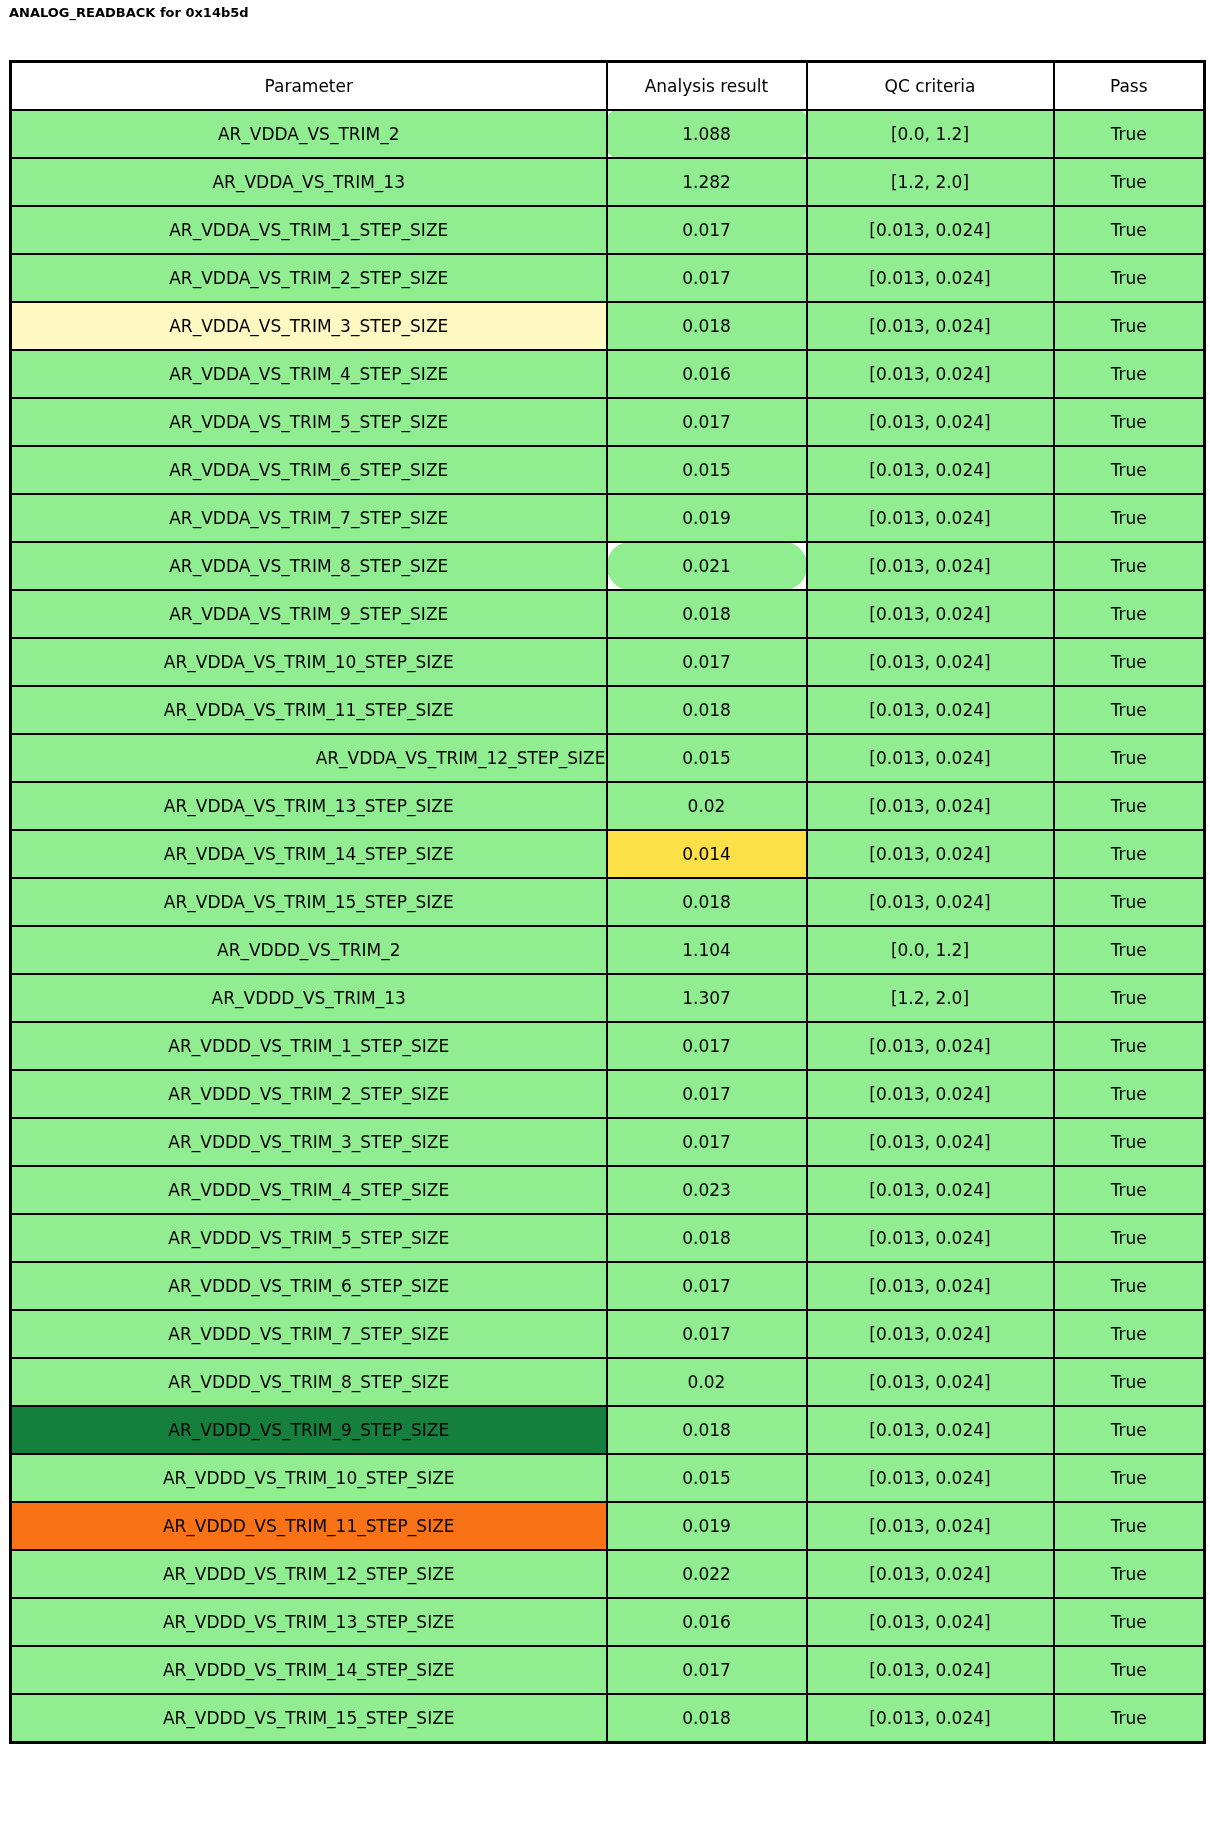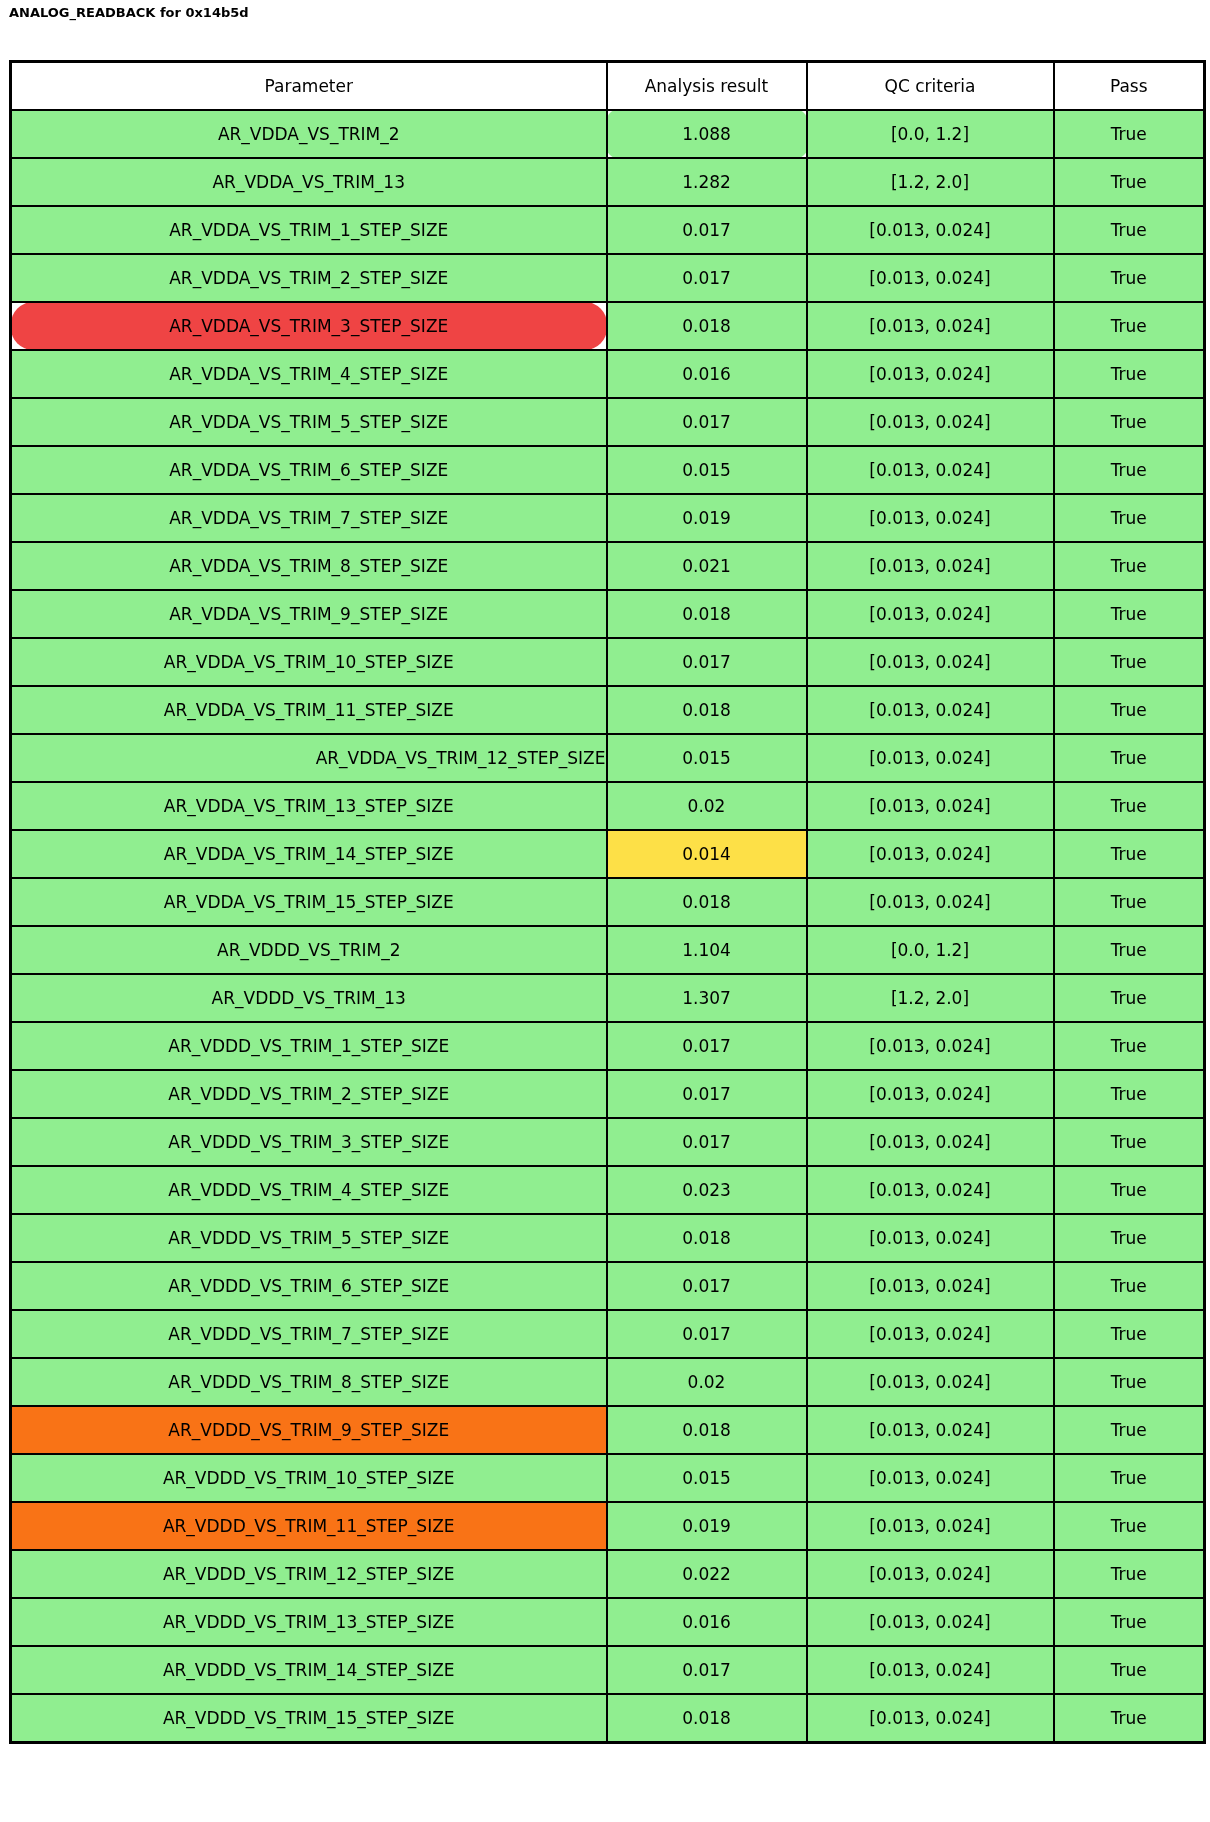--- a/index.html
+++ b/index.html
@@ -99,21 +99,21 @@
           <td style="background: rgb(144, 238, 144);">[0.013, 0.024]</td>
           <td style="background: rgb(144, 238, 144);">True</td>
         </tr>
         <tr>
           <td style="background: rgb(144, 238, 144);">AR_VDDA_VS_TRIM_2_STEP_SIZE</td>
           <td style="background: rgb(144, 238, 144);">0.017</td>
           <td style="background: rgb(144, 238, 144);">[0.013, 0.024]</td>
           <td style="background: rgb(144, 238, 144);">True</td>
         </tr>
         <tr>
-          <td style="background: #ef4444; border-radius: 22px;">AR_VDDA_VS_TRIM_3_STEP_SIZE</td>
+          <td style="background: #fef9c3;">AR_VDDA_VS_TRIM_3_STEP_SIZE</td>
           <td style="background: rgb(144, 238, 144);">0.018</td>
           <td style="background: rgb(144, 238, 144);">[0.013, 0.024]</td>
           <td style="background: rgb(144, 238, 144);">True</td>
         </tr>
         <tr>
           <td style="background: rgb(144, 238, 144);">AR_VDDA_VS_TRIM_4_STEP_SIZE</td>
           <td style="background: rgb(144, 238, 144);">0.016</td>
           <td style="background: rgb(144, 238, 144);">[0.013, 0.024]</td>
           <td style="background: rgb(144, 238, 144);">True</td>
         </tr>
@@ -130,21 +130,21 @@
           <td style="background: rgb(144, 238, 144);">True</td>
         </tr>
         <tr>
           <td style="background: rgb(144, 238, 144);">AR_VDDA_VS_TRIM_7_STEP_SIZE</td>
           <td style="background: rgb(144, 238, 144);">0.019</td>
           <td style="background: rgb(144, 238, 144);">[0.013, 0.024]</td>
           <td style="background: rgb(144, 238, 144);">True</td>
         </tr>
         <tr>
           <td style="background: rgb(144, 238, 144);">AR_VDDA_VS_TRIM_8_STEP_SIZE</td>
-          <td style="background: rgb(144, 238, 144);">0.021</td>
+          <td style="background: rgb(144, 238, 144); border-radius: 23px;">0.021</td>
           <td style="background: rgb(144, 238, 144);">[0.013, 0.024]</td>
           <td style="background: rgb(144, 238, 144);">True</td>
         </tr>
         <tr>
           <td style="background: rgb(144, 238, 144);">AR_VDDA_VS_TRIM_9_STEP_SIZE</td>
           <td style="background: rgb(144, 238, 144);">0.018</td>
           <td style="background: rgb(144, 238, 144);">[0.013, 0.024]</td>
           <td style="background: rgb(144, 238, 144);">True</td>
         </tr>
         <tr>
@@ -237,21 +237,21 @@
           <td style="background: rgb(144, 238, 144);">[0.013, 0.024]</td>
           <td style="background: rgb(144, 238, 144);">True</td>
         </tr>
         <tr>
           <td style="background: rgb(144, 238, 144);">AR_VDDD_VS_TRIM_8_STEP_SIZE</td>
           <td style="background: rgb(144, 238, 144);">0.02</td>
           <td style="background: rgb(144, 238, 144);">[0.013, 0.024]</td>
           <td style="background: rgb(144, 238, 144);">True</td>
         </tr>
         <tr>
-          <td style="background: #f97316;">AR_VDDD_VS_TRIM_9_STEP_SIZE</td>
+          <td style="background: #15803d;">AR_VDDD_VS_TRIM_9_STEP_SIZE</td>
           <td style="background: rgb(144, 238, 144);">0.018</td>
           <td style="background: rgb(144, 238, 144);">[0.013, 0.024]</td>
           <td style="background: rgb(144, 238, 144);">True</td>
         </tr>
         <tr>
           <td style="background: rgb(144, 238, 144);">AR_VDDD_VS_TRIM_10_STEP_SIZE</td>
           <td style="background: rgb(144, 238, 144);">0.015</td>
           <td style="background: rgb(144, 238, 144);">[0.013, 0.024]</td>
           <td style="background: rgb(144, 238, 144);">True</td>
         </tr>

